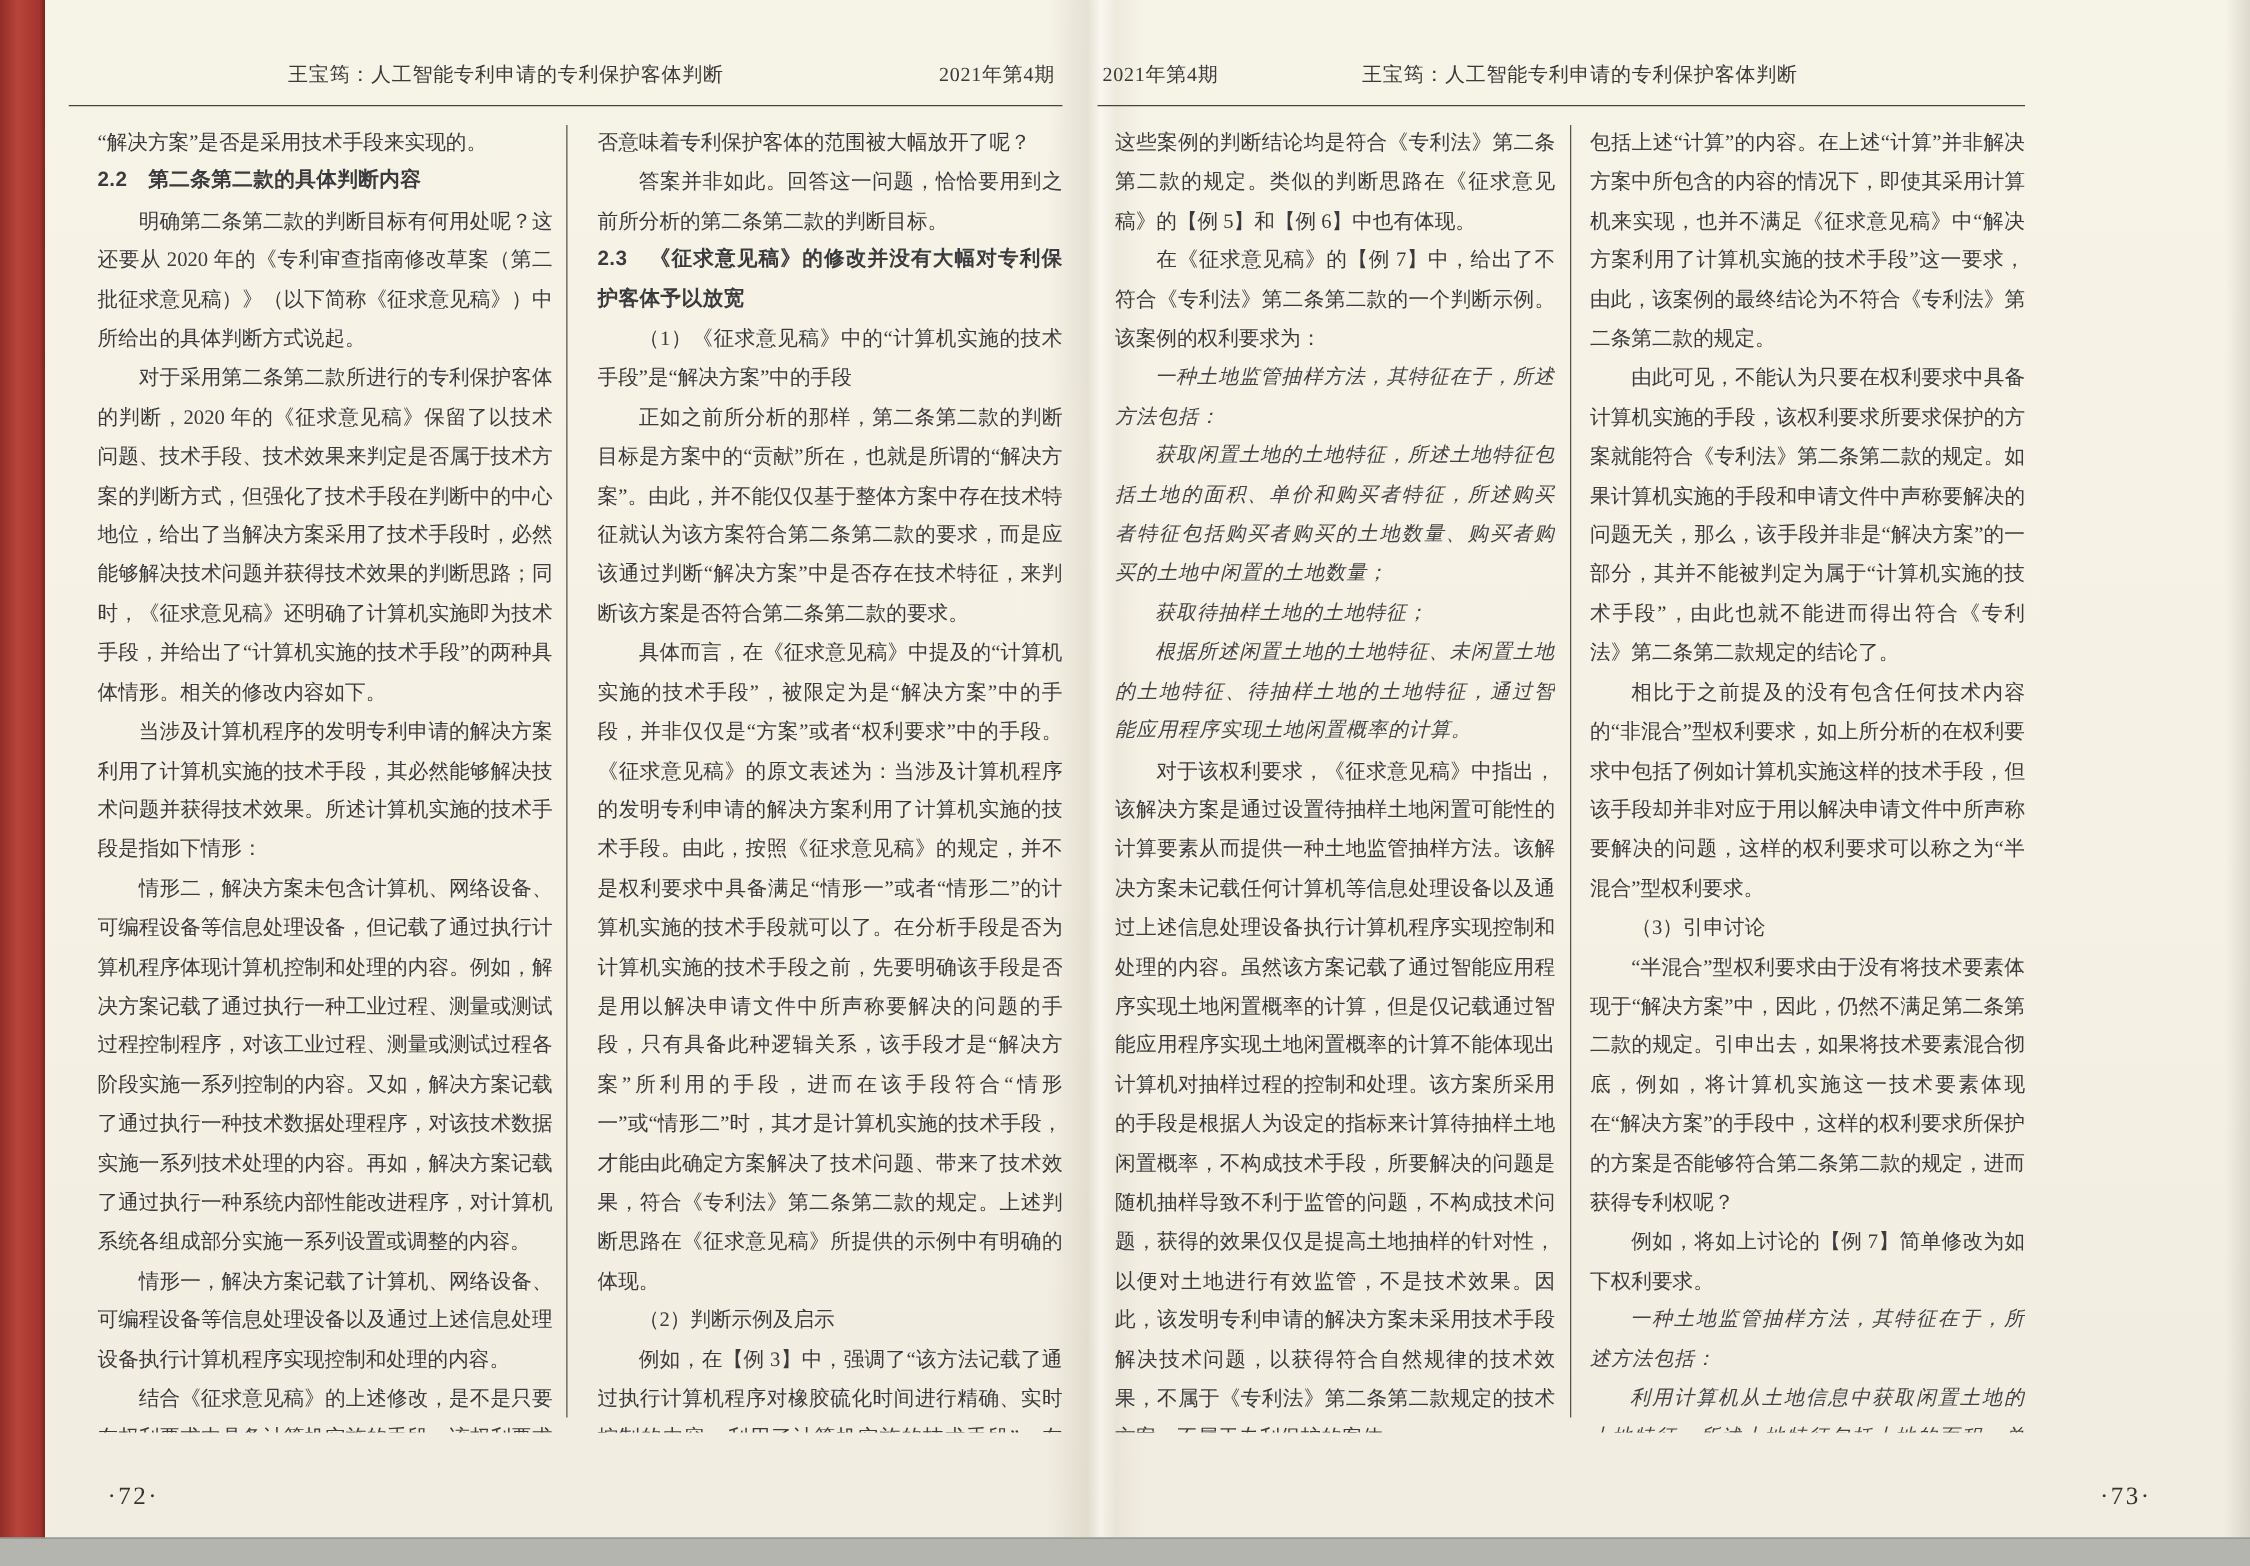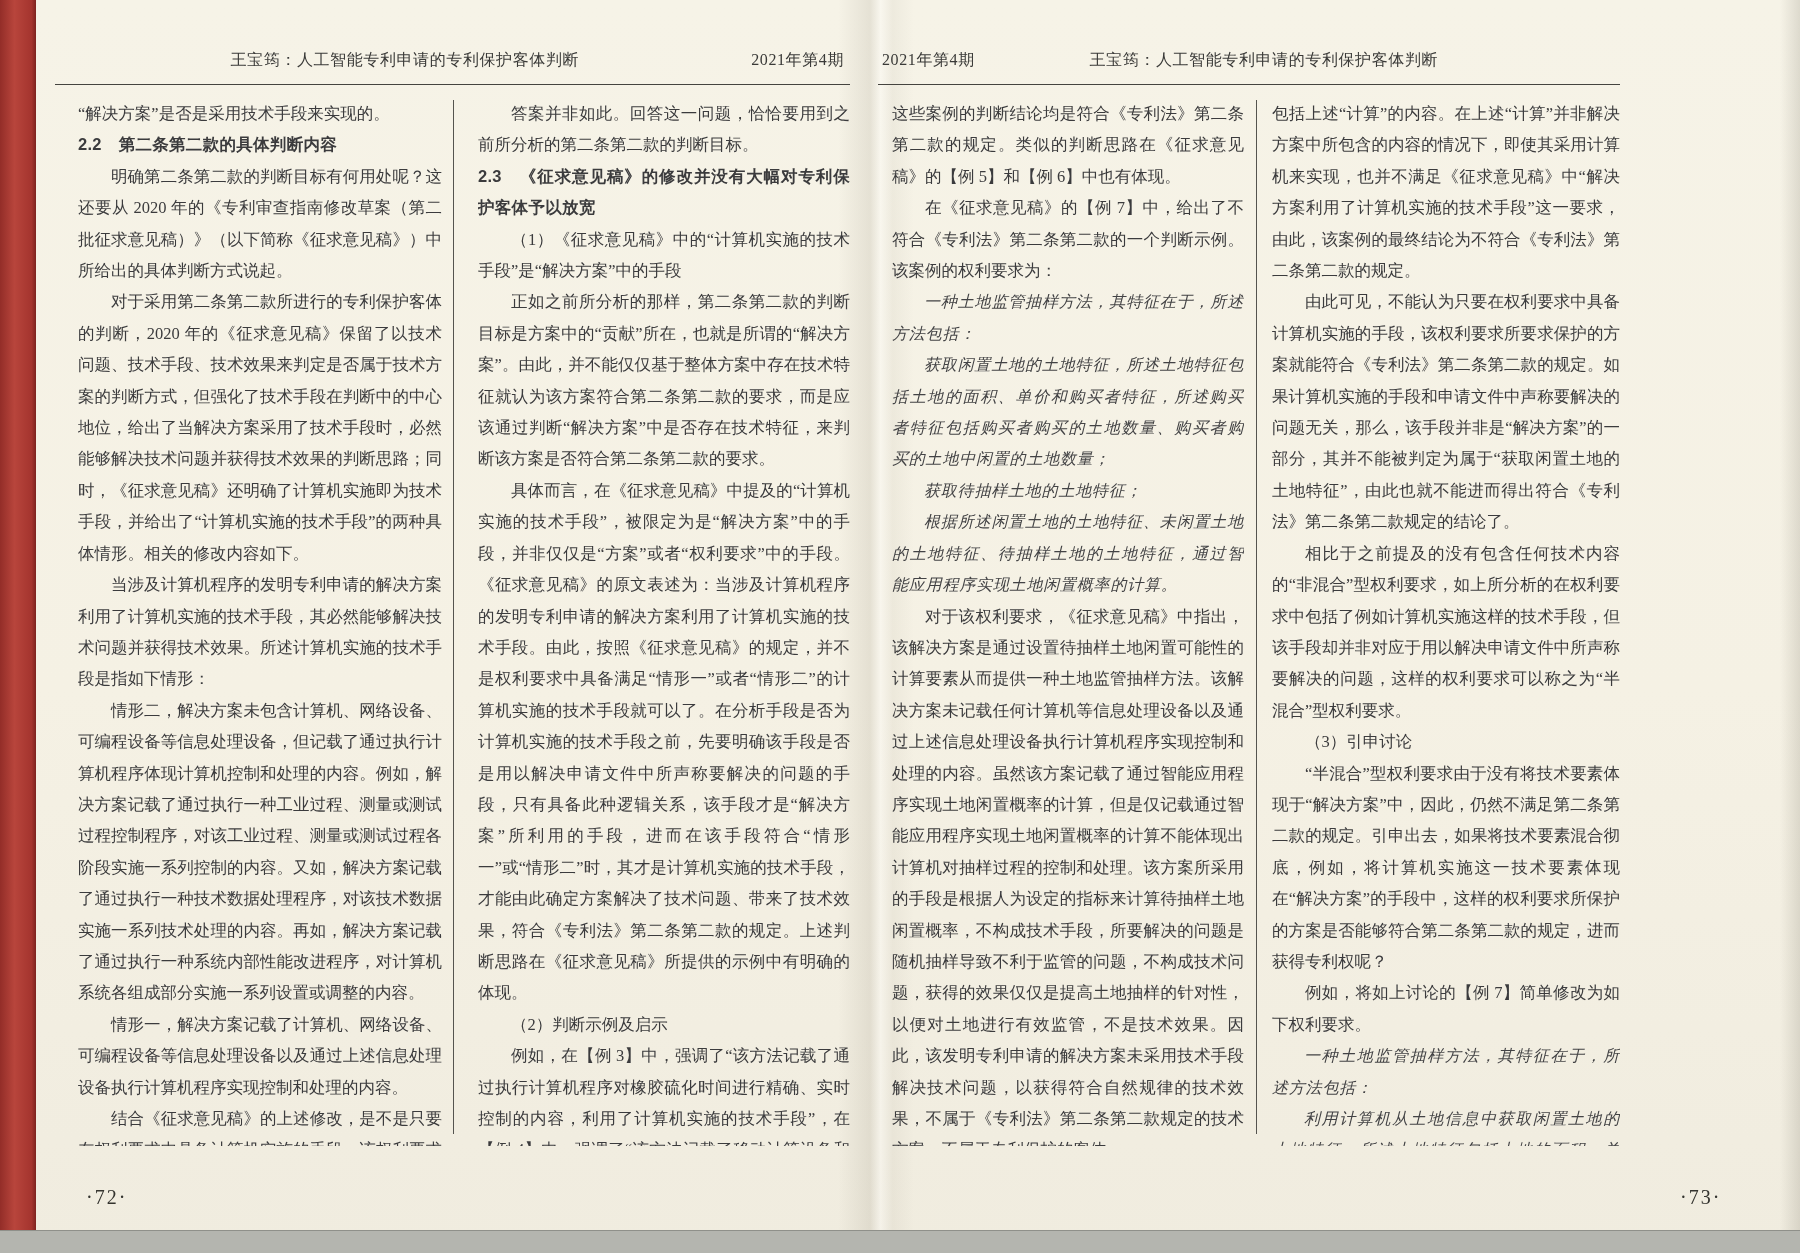--- a/index.html
+++ b/index.html
@@ -77,20 +77,21 @@
       <div class="blk heading">2.2　第二条第二款的具体判断内容</div>
       <div class="blk para">明确第二条第二款的判断目标有何用处呢？这还要从 2020 年的《专利审查指南修改草案（第二批征求意见稿）》（以下简称《征求意见稿》）中所给出的具体判断方式说起。</div>
       <div class="blk para">对于采用第二条第二款所进行的专利保护客体的判断，2020 年的《征求意见稿》保留了以技术问题、技术手段、技术效果来判定是否属于技术方案的判断方式，但强化了技术手段在判断中的中心地位，给出了当解决方案采用了技术手段时，必然能够解决技术问题并获得技术效果的判断思路；同时，《征求意见稿》还明确了计算机实施即为技术手段，并给出了“计算机实施的技术手段”的两种具体情形。相关的修改内容如下。</div>
       <div class="blk para">当涉及计算机程序的发明专利申请的解决方案利用了计算机实施的技术手段，其必然能够解决技术问题并获得技术效果。所述计算机实施的技术手段是指如下情形：</div>
       <div class="blk para">情形二，解决方案未包含计算机、网络设备、可编程设备等信息处理设备，但记载了通过执行计算机程序体现计算机控制和处理的内容。例如，解决方案记载了通过执行一种工业过程、测量或测试过程控制程序，对该工业过程、测量或测试过程各阶段实施一系列控制的内容。又如，解决方案记载了通过执行一种技术数据处理程序，对该技术数据实施一系列技术处理的内容。再如，解决方案记载了通过执行一种系统内部性能改进程序，对计算机系统各组成部分实施一系列设置或调整的内容。</div>
       <div class="blk para">情形一，解决方案记载了计算机、网络设备、可编程设备等信息处理设备以及通过上述信息处理设备执行计算机程序实现控制和处理的内容。</div>
       <div class="blk para">结合《征求意见稿》的上述修改，是不是只要在权利要求中具备计算机实施的手段，该权利要求就能够符合《专利法》第二条第二款的规定呢？进一步地，如果人工智能方案的创新仅在于提出了一个新的算法，当在权利要求中限定该算法采用计算机来实现，这样的方案是不是就能够通过第二条第二款的审查，进而通过新颖性、创造性的审查，从而获得授权呢？这是</div>
     </div>
   <div class="col-divider" id="div-left"></div>
   <div class="col" id="col-l2">
+      <div class="blk cont">否意味着专利保护客体的范围被大幅放开了呢？</div>
       <div class="blk para">答案并非如此。回答这一问题，恰恰要用到之前所分析的第二条第二款的判断目标。</div>
       <div class="blk heading">2.3　《征求意见稿》的修改并没有大幅对专利保护客体予以放宽</div>
       <div class="blk subheading">（1）《征求意见稿》中的“计算机实施的技术手段”是“解决方案”中的手段</div>
       <div class="blk para">正如之前所分析的那样，第二条第二款的判断目标是方案中的“贡献”所在，也就是所谓的“解决方案”。由此，并不能仅仅基于整体方案中存在技术特征就认为该方案符合第二条第二款的要求，而是应该通过判断“解决方案”中是否存在技术特征，来判断该方案是否符合第二条第二款的要求。</div>
       <div class="blk para">具体而言，在《征求意见稿》中提及的“计算机实施的技术手段”，被限定为是“解决方案”中的手段，并非仅仅是“方案”或者“权利要求”中的手段。《征求意见稿》的原文表述为：当涉及计算机程序的发明专利申请的解决方案利用了计算机实施的技术手段。由此，按照《征求意见稿》的规定，并不是权利要求中具备满足“情形一”或者“情形二”的计算机实施的技术手段就可以了。在分析手段是否为计算机实施的技术手段之前，先要明确该手段是否是用以解决申请文件中所声称要解决的问题的手段，只有具备此种逻辑关系，该手段才是“解决方案”所利用的手段，进而在该手段符合“情形一”或“情形二”时，其才是计算机实施的技术手段，才能由此确定方案解决了技术问题、带来了技术效果，符合《专利法》第二条第二款的规定。上述判断思路在《征求意见稿》所提供的示例中有明确的体现。</div>
       <div class="blk subheading">（2）判断示例及启示</div>
       <div class="blk para">例如，在【例 3】中，强调了“该方法记载了通过执行计算机程序对橡胶硫化时间进行精确、实时控制的内容，利用了计算机实施的技术手段”，在【例 4】中，强调了“该方法记载了移动计算设备和远端服务器以及通过这些设备实现对存储容量扩充的控制和处理的内容，利用了计算机实施的技术手段”。在上述分析中，被确定作为“计算机实施的技术手段”均对应于用来解决方案中所提出的问题，从而满足了“解决方案利用了计算机实施的技术手段”这一要求，最终，</div>
     </div>
 
   <div class="col" id="col-r1">
@@ -98,21 +99,21 @@
       <div class="blk para">在《征求意见稿》的【例 7】中，给出了不符合《专利法》第二条第二款的一个判断示例。该案例的权利要求为：</div>
       <div class="blk claim">一种土地监管抽样方法，其特征在于，所述方法包括：</div>
       <div class="blk claim">获取闲置土地的土地特征，所述土地特征包括土地的面积、单价和购买者特征，所述购买者特征包括购买者购买的土地数量、购买者购买的土地中闲置的土地数量；</div>
       <div class="blk claim">获取待抽样土地的土地特征；</div>
       <div class="blk claim">根据所述闲置土地的土地特征、未闲置土地的土地特征、待抽样土地的土地特征，通过智能应用程序实现土地闲置概率的计算。</div>
       <div class="blk para">对于该权利要求，《征求意见稿》中指出，该解决方案是通过设置待抽样土地闲置可能性的计算要素从而提供一种土地监管抽样方法。该解决方案未记载任何计算机等信息处理设备以及通过上述信息处理设备执行计算机程序实现控制和处理的内容。虽然该方案记载了通过智能应用程序实现土地闲置概率的计算，但是仅记载通过智能应用程序实现土地闲置概率的计算不能体现出计算机对抽样过程的控制和处理。该方案所采用的手段是根据人为设定的指标来计算待抽样土地闲置概率，不构成技术手段，所要解决的问题是随机抽样导致不利于监管的问题，不构成技术问题，获得的效果仅仅是提高土地抽样的针对性，以便对土地进行有效监管，不是技术效果。因此，该发明专利申请的解决方案未采用技术手段解决技术问题，以获得符合自然规律的技术效果，不属于《专利法》第二条第二款规定的技术方案，不属于专利保护的客体。</div>
     </div>
   <div class="col-divider" id="div-right"></div>
   <div class="col" id="col-r2">
       <div class="blk cont">包括上述“计算”的内容。在上述“计算”并非解决方案中所包含的内容的情况下，即使其采用计算机来实现，也并不满足《征求意见稿》中“解决方案利用了计算机实施的技术手段”这一要求，由此，该案例的最终结论为不符合《专利法》第二条第二款的规定。</div>
-      <div class="blk para">由此可见，不能认为只要在权利要求中具备计算机实施的手段，该权利要求所要求保护的方案就能符合《专利法》第二条第二款的规定。如果计算机实施的手段和申请文件中声称要解决的问题无关，那么，该手段并非是“解决方案”的一部分，其并不能被判定为属于“获取闲置土地的土地特征”，由此也就不能进而得出符合《专利法》第二条第二款规定的结论了。</div>
+      <div class="blk para">由此可见，不能认为只要在权利要求中具备计算机实施的手段，该权利要求所要求保护的方案就能符合《专利法》第二条第二款的规定。如果计算机实施的手段和申请文件中声称要解决的问题无关，那么，该手段并非是“解决方案”的一部分，其并不能被判定为属于“计算机实施的技术手段”，由此也就不能进而得出符合《专利法》第二条第二款规定的结论了。</div>
       <div class="blk para">相比于之前提及的没有包含任何技术内容的“非混合”型权利要求，如上所分析的在权利要求中包括了例如计算机实施这样的技术手段，但该手段却并非对应于用以解决申请文件中所声称要解决的问题，这样的权利要求可以称之为“半混合”型权利要求。</div>
       <div class="blk subheading">（3）引申讨论</div>
       <div class="blk para">“半混合”型权利要求由于没有将技术要素体现于“解决方案”中，因此，仍然不满足第二条第二款的规定。引申出去，如果将技术要素混合彻底，例如，将计算机实施这一技术要素体现在“解决方案”的手段中，这样的权利要求所保护的方案是否能够符合第二条第二款的规定，进而获得专利权呢？</div>
       <div class="blk para">例如，将如上讨论的【例 7】简单修改为如下权利要求。</div>
       <div class="blk claim">一种土地监管抽样方法，其特征在于，所述方法包括：</div>
       <div class="blk claim">利用计算机从土地信息中获取闲置土地的土地特征，所述土地特征包括土地的面积、单价和购买者特征，所述购买者特征包括购买者购买的土地数量、购买者购买的土地中闲置的土地数量；</div>
     </div>
 
   <div class="page-num" id="pn-72">·72·</div>
   <div class="page-num" id="pn-73">·73·</div>

